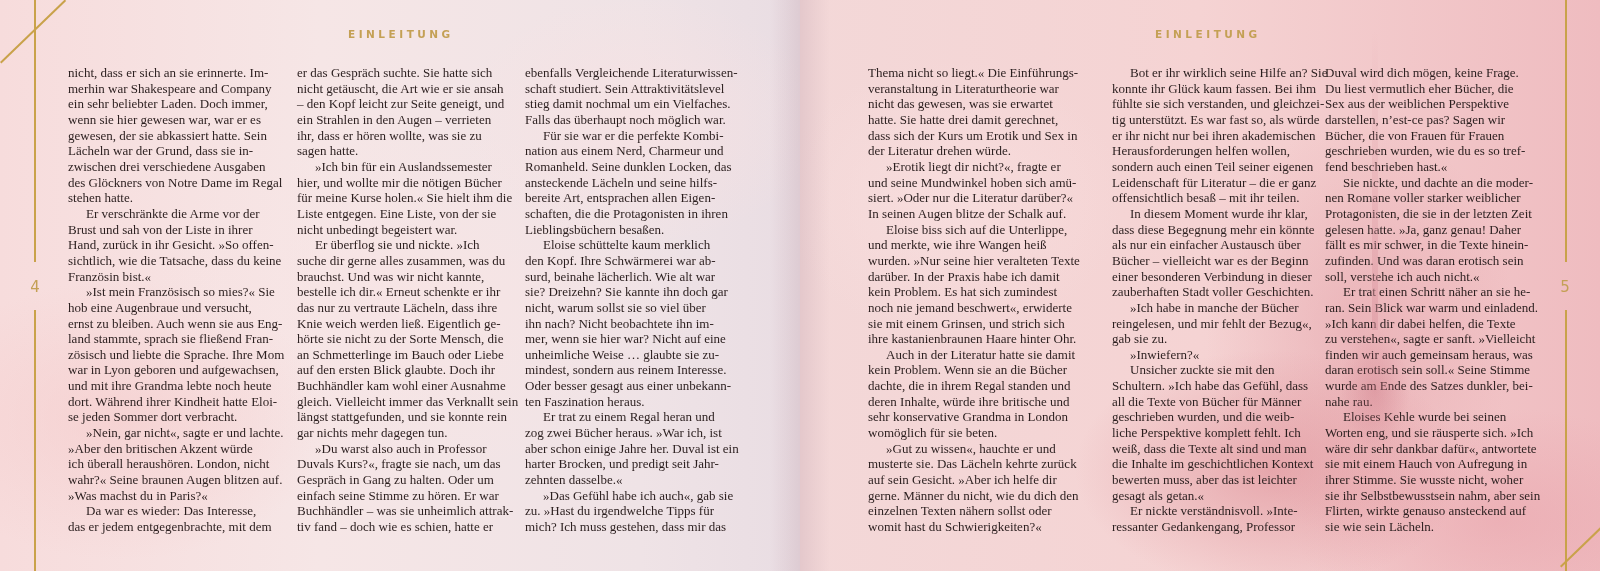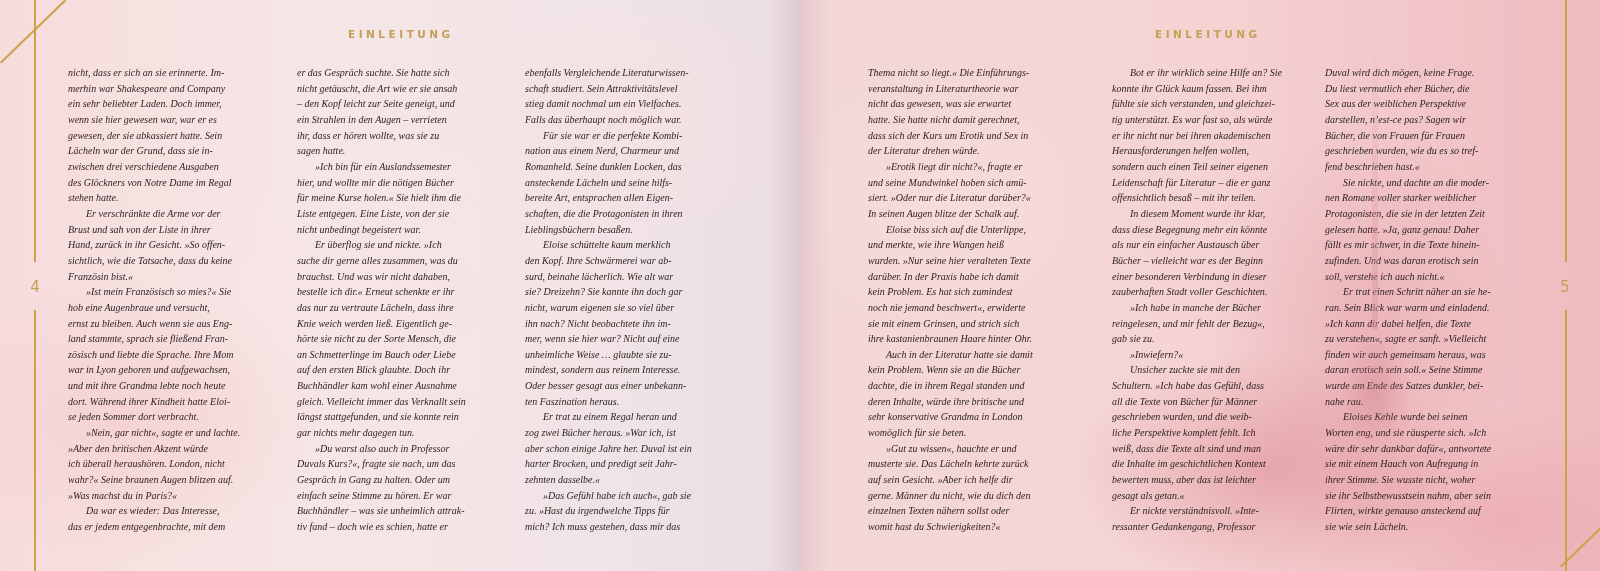--- a/index.html
+++ b/index.html
@@ -47,21 +47,21 @@
     position: absolute; top: 28px; font-family: "DejaVu Sans", sans-serif;
     font-size: 10.5px; letter-spacing: 3.5px; color: #c4a055; font-weight: bold;
   }
   .page-number {
     position: absolute; top: 278px; font-family: "DejaVu Sans", sans-serif;
     font-size: 15px; color: #c4a055; width: 20px; text-align: center;
   }
 
   .column {
     position: absolute; top: 65px; width: 222px;
-    font-size: 10px; line-height: 15.65px; color: #2a1e1e; font-style: italic;
+    font-size: 13px; line-height: 15.65px; color: #2a1e1e;
   }
   .line { white-space: nowrap; display: block; }
   .line.indent { text-indent: 18px; }
 </style>
 </head>
 <body>
 
 <div class="spread">
 
   <div class="page left">
@@ -110,21 +110,21 @@
         <span class="line">ein Strahlen in den Augen – verrieten</span>
         <span class="line">ihr, dass er hören wollte, was sie zu</span>
         <span class="line">sagen hatte.</span>
         <span class="line indent">»Ich bin für ein Auslandssemester</span>
         <span class="line">hier, und wollte mir die nötigen Bücher</span>
         <span class="line">für meine Kurse holen.« Sie hielt ihm die</span>
         <span class="line">Liste entgegen. Eine Liste, von der sie</span>
         <span class="line">nicht unbedingt begeistert war.</span>
         <span class="line indent">Er überflog sie und nickte. »Ich</span>
         <span class="line">suche dir gerne alles zusammen, was du</span>
-        <span class="line">brauchst. Und was wir nicht dahaben,</span>
+        <span class="line">brauchst. Und was wir nicht kannte,</span>
         <span class="line">bestelle ich dir.« Erneut schenkte er ihr</span>
         <span class="line">das nur zu vertraute Lächeln, dass ihre</span>
         <span class="line">Knie weich werden ließ. Eigentlich ge-</span>
         <span class="line">hörte sie nicht zu der Sorte Mensch, die</span>
         <span class="line">an Schmetterlinge im Bauch oder Liebe</span>
         <span class="line">auf den ersten Blick glaubte. Doch ihr</span>
         <span class="line">Buchhändler kam wohl einer Ausnahme</span>
         <span class="line">gleich. Vielleicht immer das Verknallt sein</span>
         <span class="line">längst stattgefunden, und sie konnte rein</span>
         <span class="line">gar nichts mehr dagegen tun.</span>
@@ -144,21 +144,21 @@
         <span class="line">nation aus einem Nerd, Charmeur und</span>
         <span class="line">Romanheld. Seine dunklen Locken, das</span>
         <span class="line">ansteckende Lächeln und seine hilfs-</span>
         <span class="line">bereite Art, entsprachen allen Eigen-</span>
         <span class="line">schaften, die die Protagonisten in ihren</span>
         <span class="line">Lieblingsbüchern besaßen.</span>
         <span class="line indent">Eloise schüttelte kaum merklich</span>
         <span class="line">den Kopf. Ihre Schwärmerei war ab-</span>
         <span class="line">surd, beinahe lächerlich. Wie alt war</span>
         <span class="line">sie? Dreizehn? Sie kannte ihn doch gar</span>
-        <span class="line">nicht, warum eigenen sie so viel über</span>
+        <span class="line">nicht, warum sollst sie so viel über</span>
         <span class="line">ihn nach? Nicht beobachtete ihn im-</span>
         <span class="line">mer, wenn sie hier war? Nicht auf eine</span>
         <span class="line">unheimliche Weise … glaubte sie zu-</span>
         <span class="line">mindest, sondern aus reinem Interesse.</span>
         <span class="line">Oder besser gesagt aus einer unbekann-</span>
         <span class="line">ten Faszination heraus.</span>
         <span class="line indent">Er trat zu einem Regal heran und</span>
         <span class="line">zog zwei Bücher heraus. »War ich, ist</span>
         <span class="line">aber schon einige Jahre her. Duval ist ein</span>
         <span class="line">harter Brocken, und predigt seit Jahr-</span>
@@ -173,21 +173,21 @@
     <div class="gold-line" style="left:765px; top:0; width:2px; height:262px;"></div>
     <div class="gold-line" style="left:765px; top:310px; width:2px; height:261px;"></div>
     <div class="gold-diag" style="left:760px; top:566px; width:70px; transform: rotate(-44deg);"></div>
     <div class="running-head" style="left:355px;">EINLEITUNG</div>
     <div class="page-number" style="left:755px;">5</div>
 
     <div class="column" style="left:68px;">
         <span class="line">Thema nicht so liegt.« Die Einführungs-</span>
         <span class="line">veranstaltung in Literaturtheorie war</span>
         <span class="line">nicht das gewesen, was sie erwartet</span>
-        <span class="line">hatte. Sie hatte nicht damit gerechnet,</span>
+        <span class="line">hatte. Sie hatte drei damit gerechnet,</span>
         <span class="line">dass sich der Kurs um Erotik und Sex in</span>
         <span class="line">der Literatur drehen würde.</span>
         <span class="line indent">»Erotik liegt dir nicht?«, fragte er</span>
         <span class="line">und seine Mundwinkel hoben sich amü-</span>
         <span class="line">siert. »Oder nur die Literatur darüber?«</span>
         <span class="line">In seinen Augen blitze der Schalk auf.</span>
         <span class="line indent">Eloise biss sich auf die Unterlippe,</span>
         <span class="line">und merkte, wie ihre Wangen heiß</span>
         <span class="line">wurden. »Nur seine hier veralteten Texte</span>
         <span class="line">darüber. In der Praxis habe ich damit</span>

